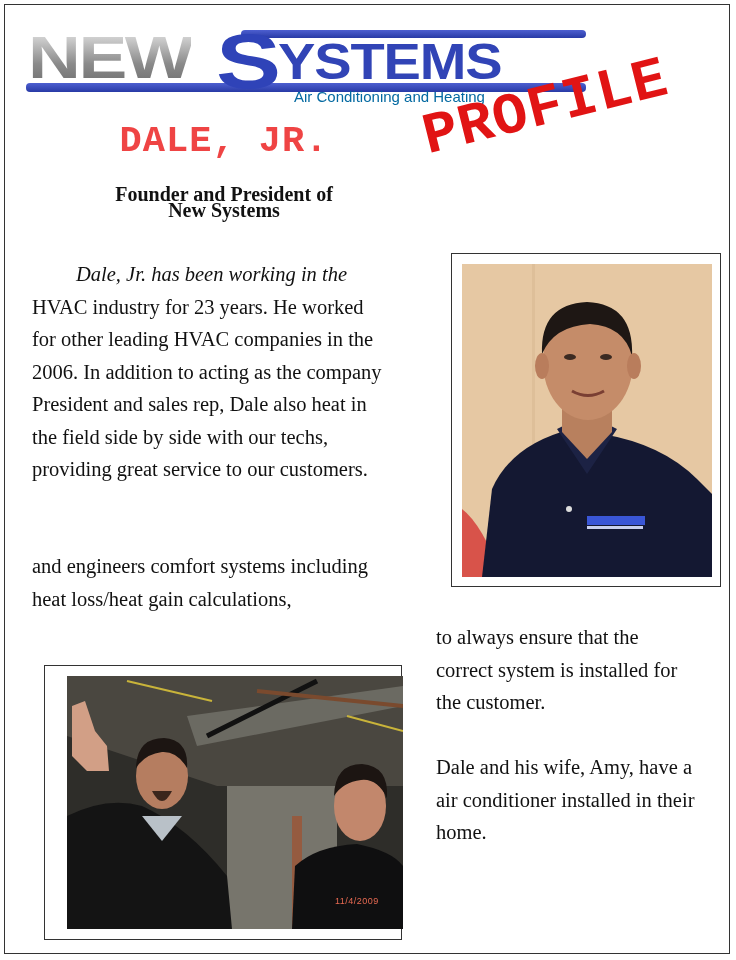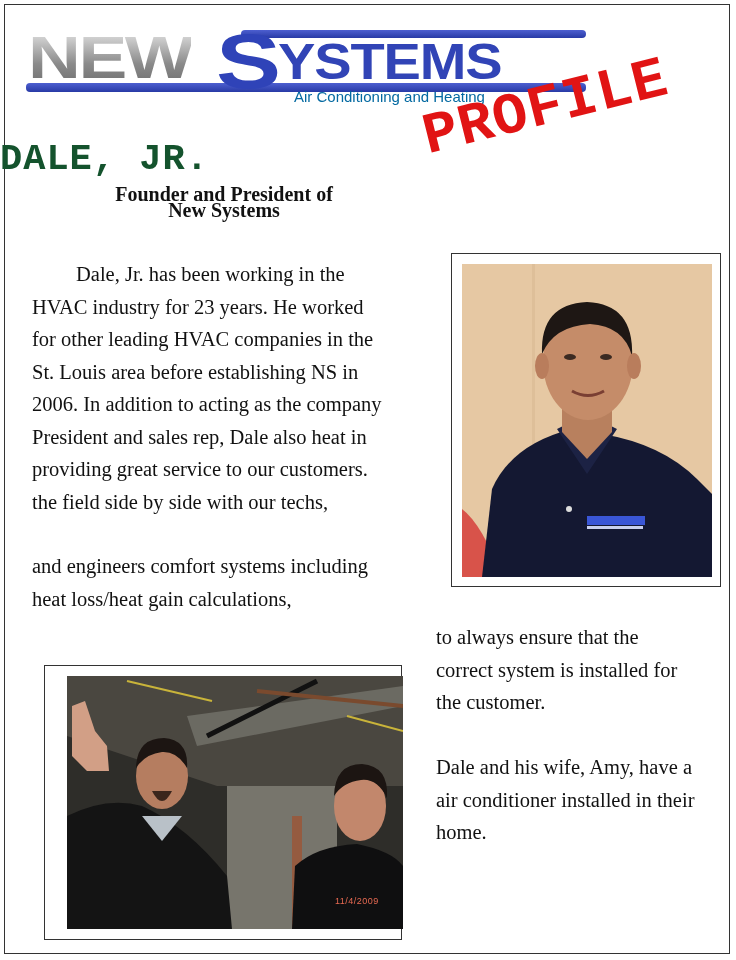--- a/index.html
+++ b/index.html
@@ -11,30 +11,30 @@
   .logo-bar { position: absolute; left: 0; top: 55px; width: 560px; height: 9px; background: linear-gradient(#4d5fd0, #283aa6); border-radius: 4px; }
   .logo-topbar { position: absolute; left: 215px; top: 2px; width: 345px; height: 8px; background: linear-gradient(#4d5fd0, #283aa6); border-radius: 4px; }
   .logo-new { position: absolute; left: 2px; top: 0px; font-family: "Liberation Sans", sans-serif; font-weight: bold; font-size: 60px; letter-spacing: -2px; line-height: 60px;
     color: #9a9a9a; transform: scaleX(1.22); transform-origin: left top;
     background: linear-gradient(#e8e8e8, #8a8a8a 60%, #6d6d6d); -webkit-background-clip: text; background-clip: text; -webkit-text-fill-color: transparent; }
   .logo-s { position: absolute; left: 190px; top: -6px; font-family: "Liberation Sans", sans-serif; font-weight: bold; font-size: 78px; line-height: 78px; color: #2f43b8; transform: scaleX(1.25); transform-origin: left top; }
   .logo-ystems { position: absolute; left: 252px; top: 9px; font-family: "Liberation Sans", sans-serif; font-weight: bold; font-size: 50px; line-height: 50px; color: #3144b6; transform: scaleX(1.12); transform-origin: left top; letter-spacing: -1px; }
   .logo-tagline { position: absolute; left: 268px; top: 60px; font-family: "Liberation Sans", sans-serif; font-size: 15px; color: #0369a1; white-space: nowrap; }
 
   
-  .name { position: absolute; left: 0; top: 138px; width: 448px; font-family: "Liberation Mono", monospace; font-weight: bold; font-size: 37px; color: #14532d; letter-spacing: 1px; }
+  .name { position: absolute; left: 0; top: 120px; width: 448px; text-align: center; font-family: "Liberation Mono", monospace; font-weight: bold; font-size: 37px; color: #ef4444; letter-spacing: 1px; }
   .title-line { position: absolute; left: 0; width: 448px; text-align: center; font-weight: bold; font-size: 20px; color: #111; }
 
   
   .stamp { position: absolute; left: 432px; top: 105px; font-family: "Liberation Mono", monospace; font-weight: bold; font-size: 58px; color: #e11414; transform: rotate(-14deg); transform-origin: left bottom; letter-spacing: 1px; }
 
   
   .para { position: absolute; font-size: 20.5px; line-height: 32.5px; color: #111; }
   .para p { margin: 0; white-space: nowrap; }
-  .indent { padding-left: 44px; }
+  .indent { padding-left: 44px; font-style: italic; }
 
   
   .photo-frame { position: absolute; border: 1.5px solid #333; background: #fff; box-sizing: border-box; }
   .photo { position: absolute; overflow: hidden; }
   .portrait { background: #e7c9a4; }
   .basement { background: #2a2a27; }
   .stamp-date { position: absolute; font-family: "Liberation Sans", sans-serif; font-size: 9px; color: #e86a52; letter-spacing: 0.5px; }
 </style>
 </head>
 <body>
@@ -53,25 +53,24 @@
 <div class="stamp">PROFILE</div>
 
 <div class="name">DALE, JR.</div>
 <div class="title-line" style="top:183px;">Founder and President of</div>
 <div class="title-line" style="top:199px;">New Systems</div>
 
 <div class="para" style="left:32px; top:258px;">
   <p class="indent">Dale, Jr. has been working in the</p>
   <p>HVAC industry for 23 years.  He worked</p>
   <p>for other leading HVAC companies in the</p>
-  <p>St. Louis area before establishing NS in</p>
   <p>2006.  In addition to acting as the company</p>
   <p>President and sales rep, Dale also heat in</p>
+  <p>the field side by side with our techs,</p>
   <p>providing great service to our customers.</p>
-  <p>the field side by side with our techs,</p>
 </div>
 
 <div class="para" style="left:32px; top:550px;">
   <p>and engineers comfort systems including</p>
   <p>heat loss/heat gain calculations,</p>
 </div>
 
 <div class="para" style="left:436px; top:621px;">
   <p>to always ensure that the</p>
   <p>correct system is installed for</p>

